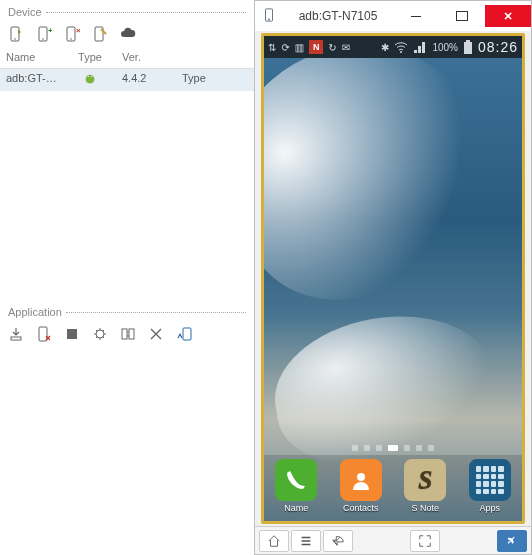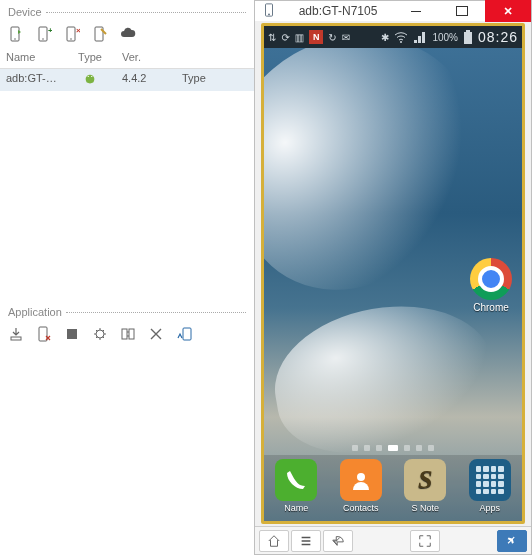--- a/index.html
+++ b/index.html
@@ -22,21 +22,21 @@
 .col-ver  { width: 60px; }
 .col-status { flex: 1; }
 .status-arrow { font-size: 9px; color: #999; margin-left: 2px; }
 .table-row { display: flex; background: #e6eef5; cursor: pointer; color: #555; }
 .android-dot { width: 14px; height: 14px; display: inline-block; }
 .device-body { flex: 1; min-height: 60px; }
 .app-body { flex: 1; }
 
 
 .right { flex: 1; height: 100%; display: flex; flex-direction: column; border: 1px solid #bfbfbf; background: #f0f0f0; }
-.titlebar { height: 20px; background: #fff; display: flex; align-items: center; }
+.titlebar { height: 30px; background: #fff; display: flex; align-items: center; }
 .titlebar .icon { width: 28px; text-align: center; color: #666; font-size: 12px; }
 .titlebar .title { flex: 1; text-align: center; font-size: 12px; color: #444; }
 .winbtn { width: 46px; height: 22px; display: flex; align-items: center; justify-content: center; font-size: 12px; color: #333; cursor: pointer; }
 .winbtn.min::after { content: ""; width: 10px; border-top: 1px solid #333; }
 .winbtn.max::after { content: ""; width: 10px; height: 8px; border: 1px solid #333; }
 .winbtn.close { background: #e81123; color: #fff; font-weight: bold; }
 .winbtn.close::after { content: "✕"; font-size: 11px; }
 
 .phone-wrap { flex: 1; margin: 2px 6px 2px 6px; border: 3px solid #d6b03a; border-radius: 2px; display: flex; flex-direction: column; overflow: hidden; background: #2a4a63; position: relative; }
 
@@ -241,24 +241,20 @@
               <rect x="3" y="0" width="4" height="2" fill="#cfd7dd"></rect>
             </svg>
         </span>
         <span class="sb-time">08:26</span>
       </div>
 
       <div class="wallpaper">
         <div class="feather f1"></div>
         <div class="feather f2"></div>
 
-        <div class="chrome-app">
-          <div class="chrome-circle"></div>
-          <div>Chrome</div>
-        </div>
 
         <div class="page-dots">
           <span></span>
             <span></span>
             <span></span>
             <span class="active"></span>
             <span></span>
             <span></span>
             <span></span>
         </div>

